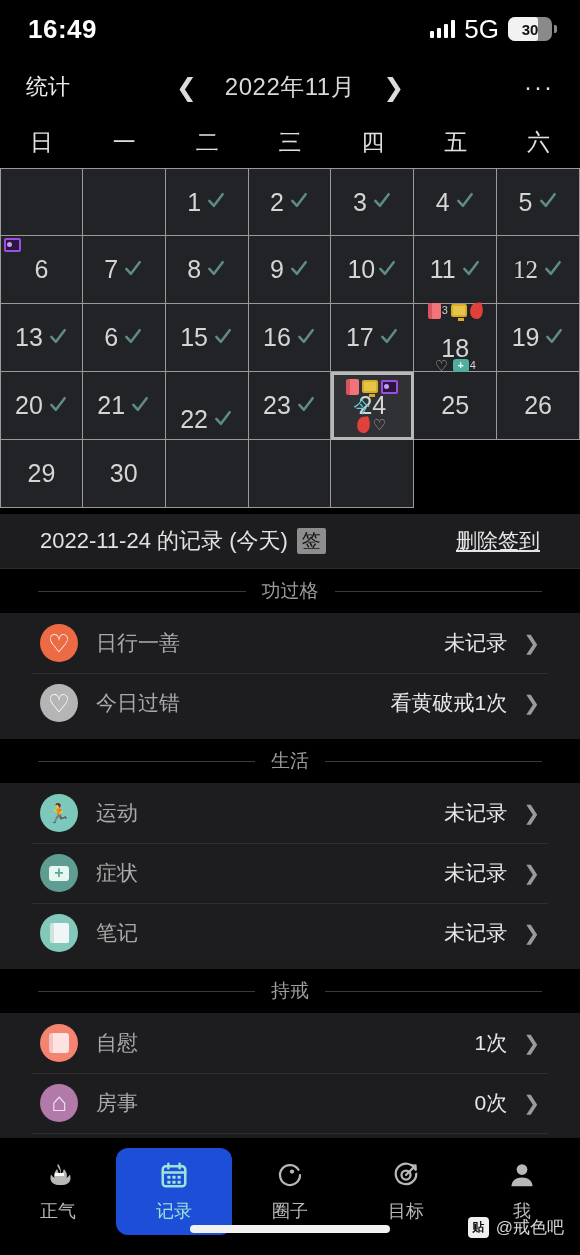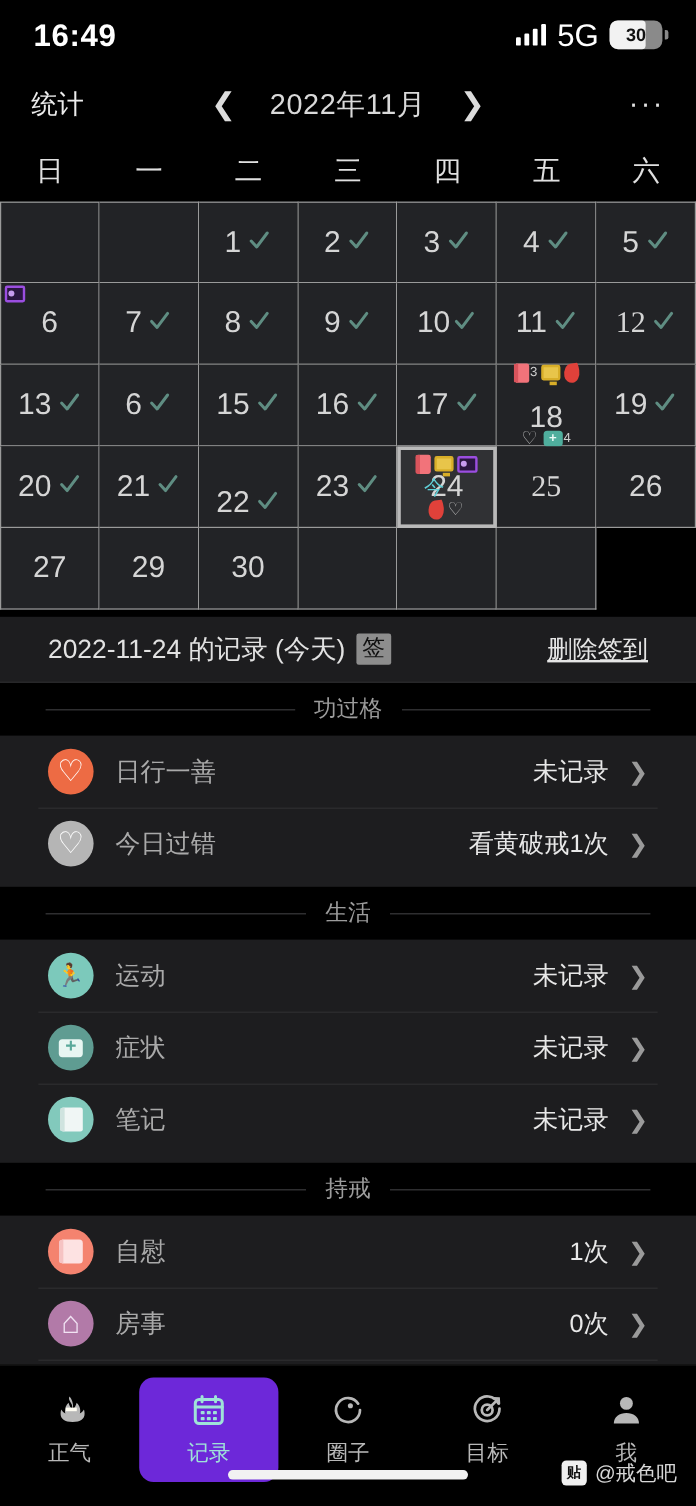--- a/index.html
+++ b/index.html
@@ -157,21 +157,21 @@
                       height:3px; background:#fffdf2; z-index:2; }
 
   
   .tabbar{
     position:absolute; left:0; right:0; bottom:0; height:118px;
     background:#000; border-top:1px solid #1a1a1a;
   }
   .tabs{ display:grid; grid-template-columns:repeat(5,1fr); padding-top:10px; }
   .tab{ display:flex; flex-direction:column; align-items:center; gap:7px;
         padding:10px 0 12px; border-radius:12px; }
-  .tab.active{ background:#6d28d9; }
+  .tab.active{ background:#1d4ed8; }
   .tab-label{ font-size:18px; color:#b8b8b8; }
   .tab.active .tab-label{ color:#9fe3d8; }
   .tab-ico{ width:34px; height:34px; display:flex; align-items:center;
             justify-content:center; }
   .home-ind{
     position:absolute; bottom:22px; left:50%; transform:translateX(-50%);
     width:200px; height:8px; border-radius:4px; background:#f2f2f2;
   }
   .watermark{
     position:absolute; right:16px; bottom:16px; display:flex; align-items:center;
@@ -455,36 +455,31 @@
         <div class="icon-row">
           <span class="mini">
             <span class="g g-fire"></span>
           </span>
           <span class="mini">
             <span class="g g-heart">♡</span>
           </span>
         </div>
       </div>
       <div class="cell">
-        <div class="icon-row" style="gap: 5px; font-family: Liberation Serif, serif;">
+        <div class="icon-row" style="gap: 5px;">
           <span class="daynum">25</span>
         </div>
       </div>
       <div class="cell">
         <div class="icon-row" style="gap: 5px;">
           <span class="daynum">26</span>
         </div>
       </div>
     </div>
     <div class="cal-row">
-      <div class="cell">
-        <div class="icon-row" style="gap: 5px;">
-          <span class="daynum">27</span>
-        </div>
-      </div>
       <div class="cell">
         <div class="icon-row" style="gap: 5px;">
           <span class="daynum">29</span>
         </div>
       </div>
       <div class="cell">
         <div class="icon-row" style="gap: 5px;">
           <span class="daynum">30</span>
         </div>
       </div>

